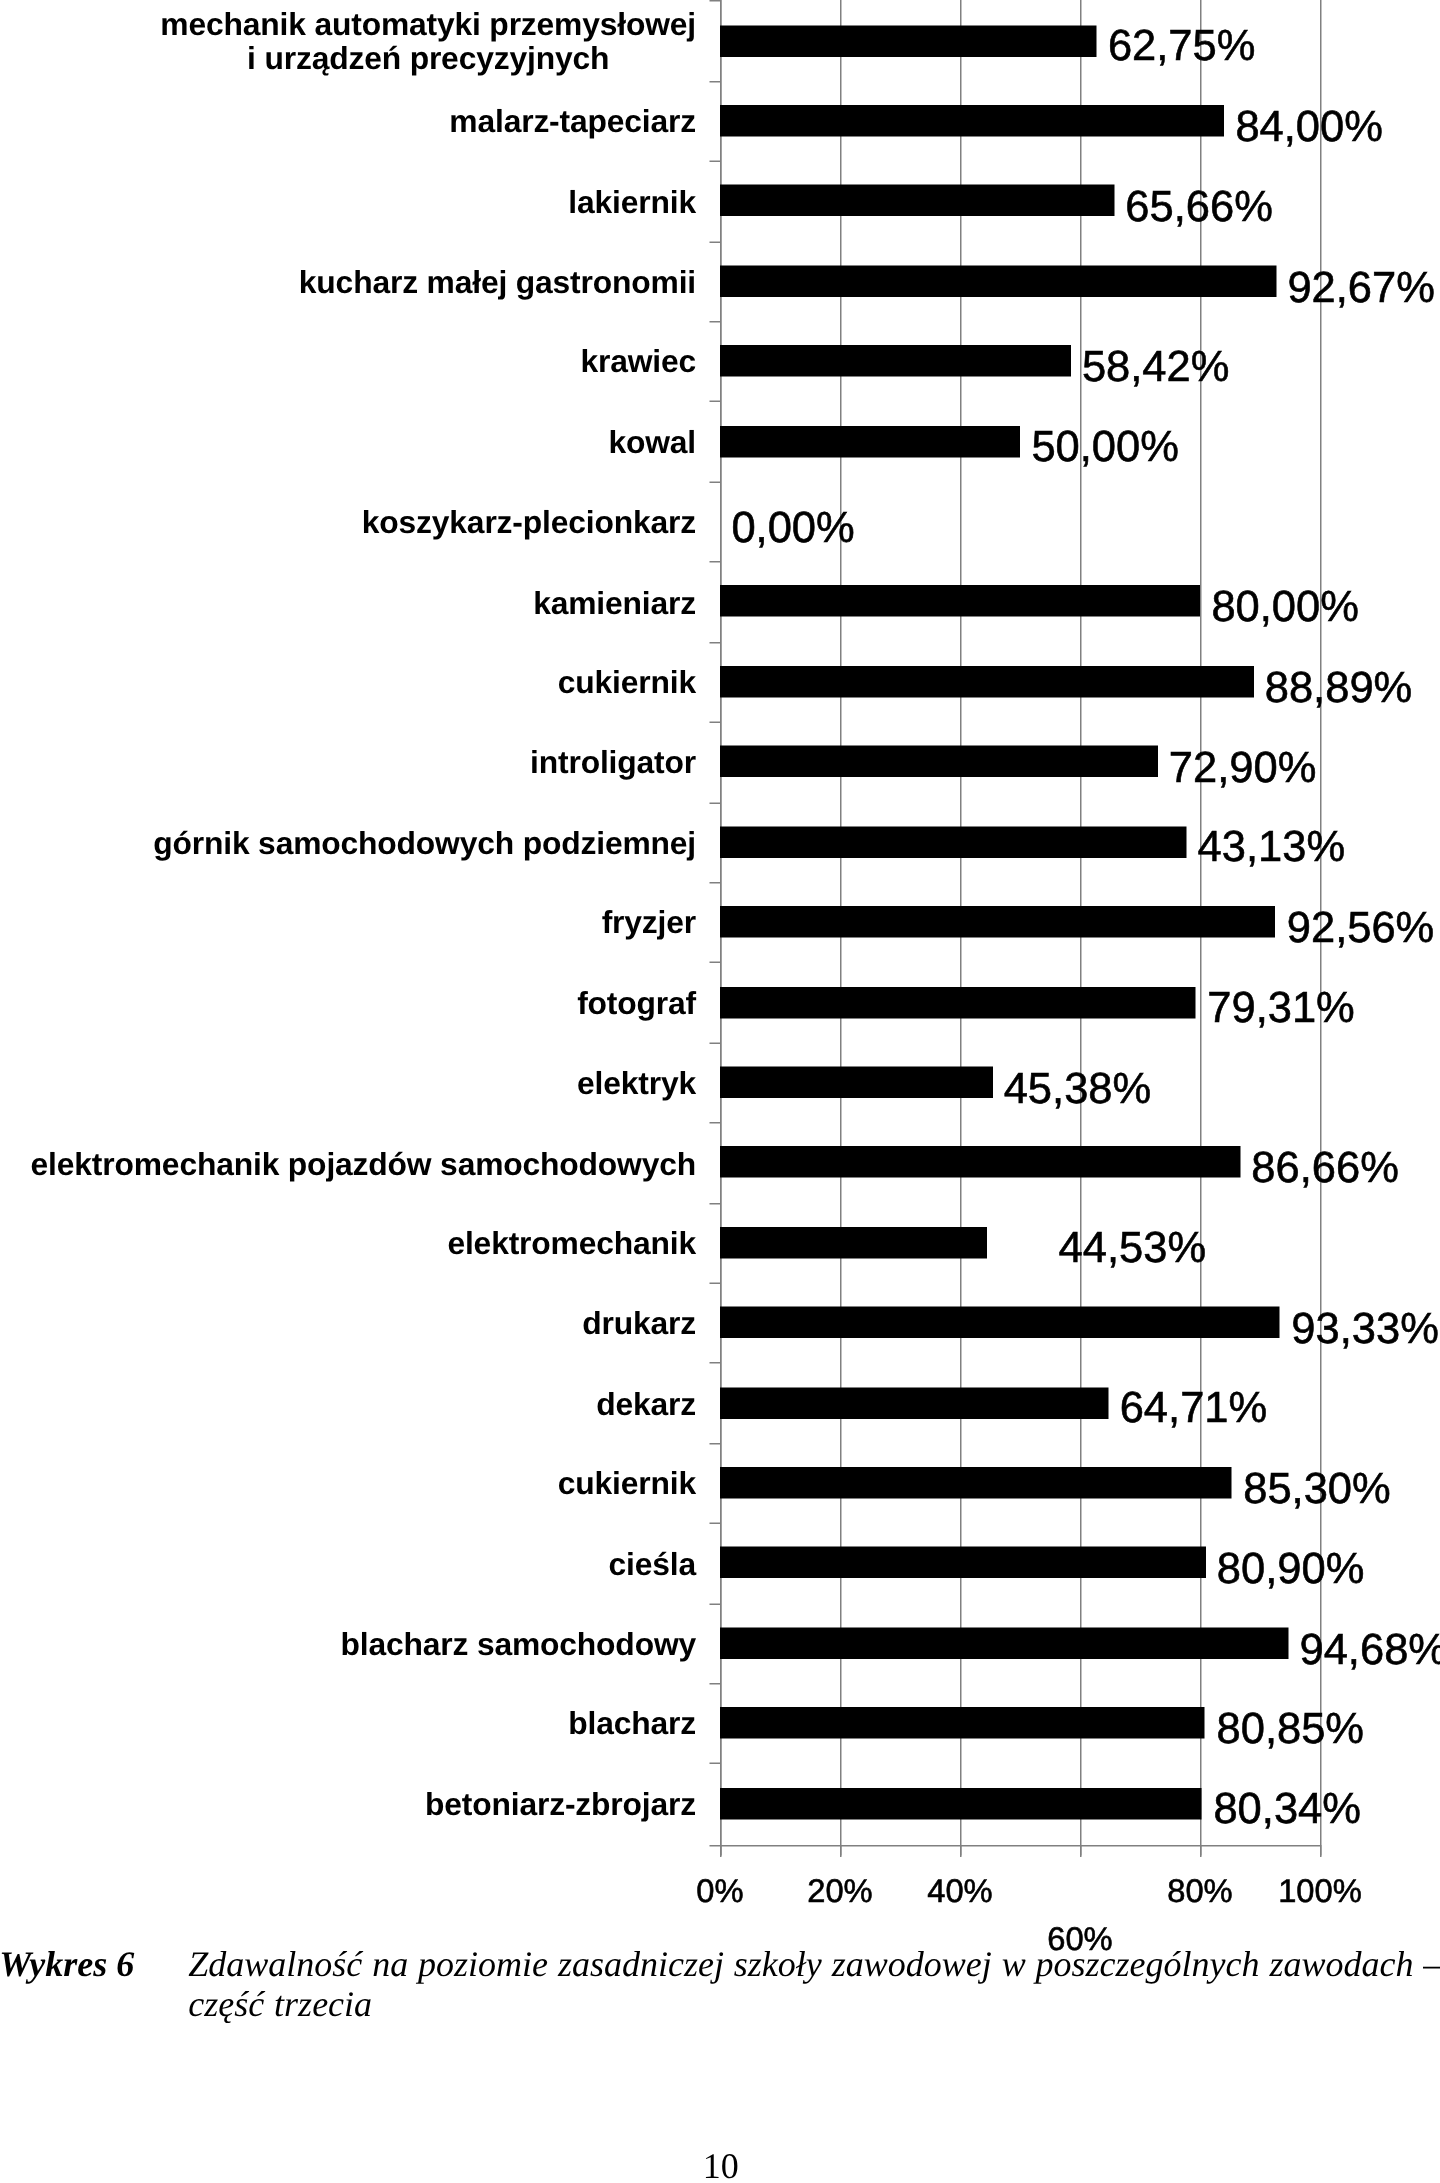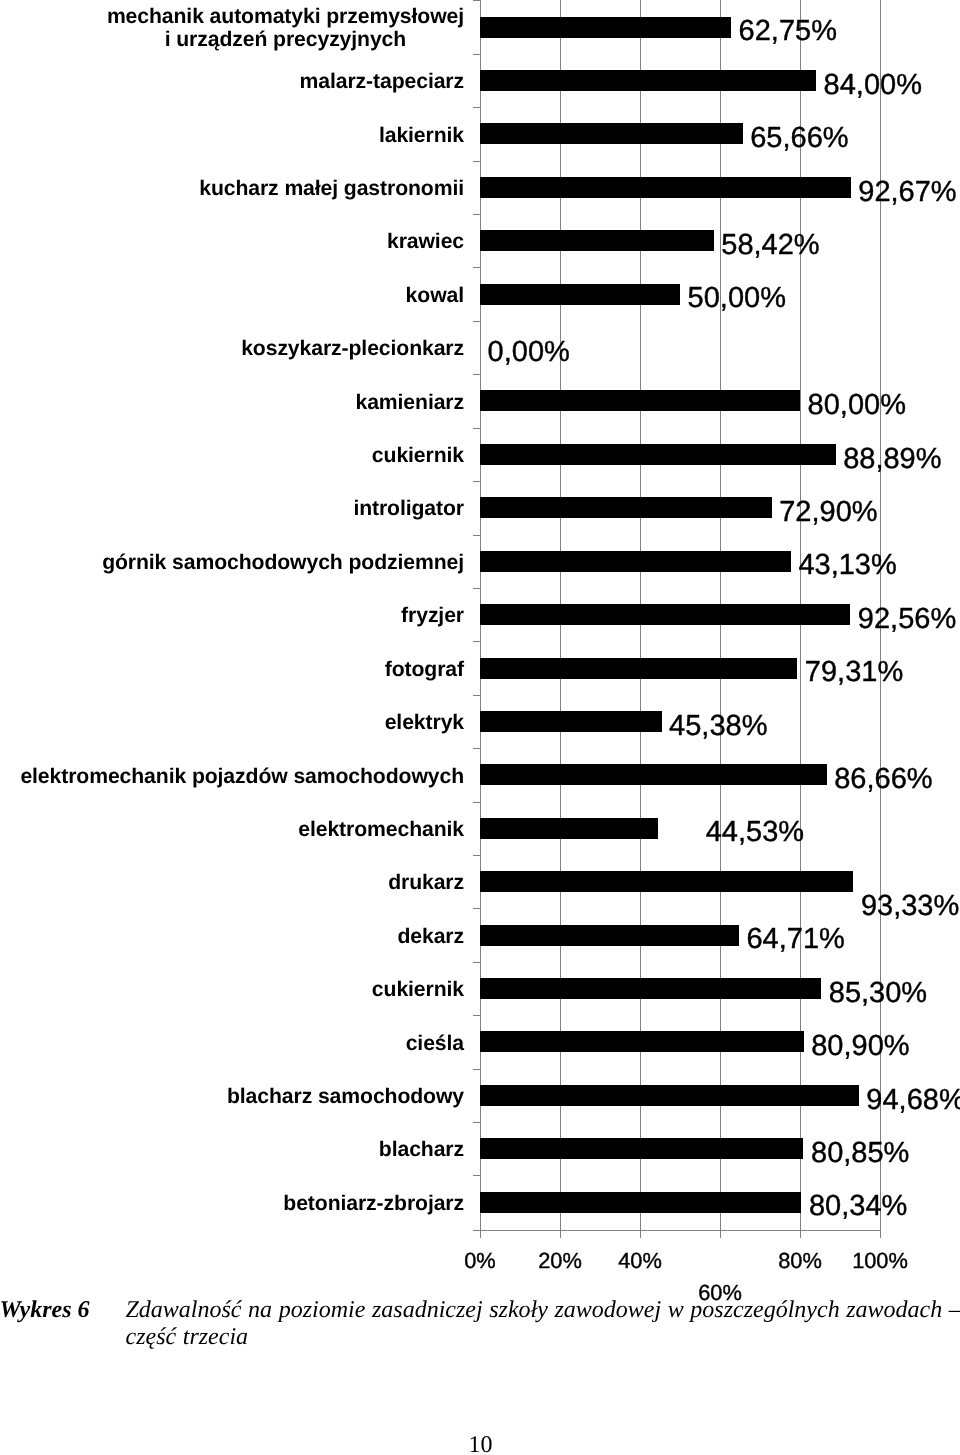--- a/index.html
+++ b/index.html
@@ -126,21 +126,21 @@
       <div class="vallabel" style="left: 834.24px; top: 763.045px;">86,66%</div>
       <div class="cat-label" style="top: 764.545px;">
         <div>elektromechanik pojazdów samochodowych</div>
       </div>
       <div class="bar" style="left: 480px; top: 817.755px; width: 178.12px; height: 21px;"></div>
       <div class="vallabel" style="left: 665.72px; top: 816.455px; margin-left: 40px;">44,53%</div>
       <div class="cat-label" style="top: 817.955px;">
         <div>elektromechanik</div>
       </div>
       <div class="bar" style="left: 480px; top: 871.165px; width: 373.32px; height: 21px;"></div>
-      <div class="vallabel" style="left: 860.92px; top: 869.865px; margin-top: 20px;">93,33%</div>
+      <div class="vallabel" style="left: 860.92px; top: 869.865px;">93,33%</div>
       <div class="cat-label" style="top: 871.365px;">
         <div>drukarz</div>
       </div>
       <div class="bar" style="left: 480px; top: 924.575px; width: 258.84px; height: 21px;"></div>
       <div class="vallabel" style="left: 746.44px; top: 923.275px;">64,71%</div>
       <div class="cat-label" style="top: 924.775px;">
         <div>dekarz</div>
       </div>
       <div class="bar" style="left: 480px; top: 977.985px; width: 341.2px; height: 21px;"></div>
       <div class="vallabel" style="left: 828.8px; top: 976.685px;">85,30%</div>

